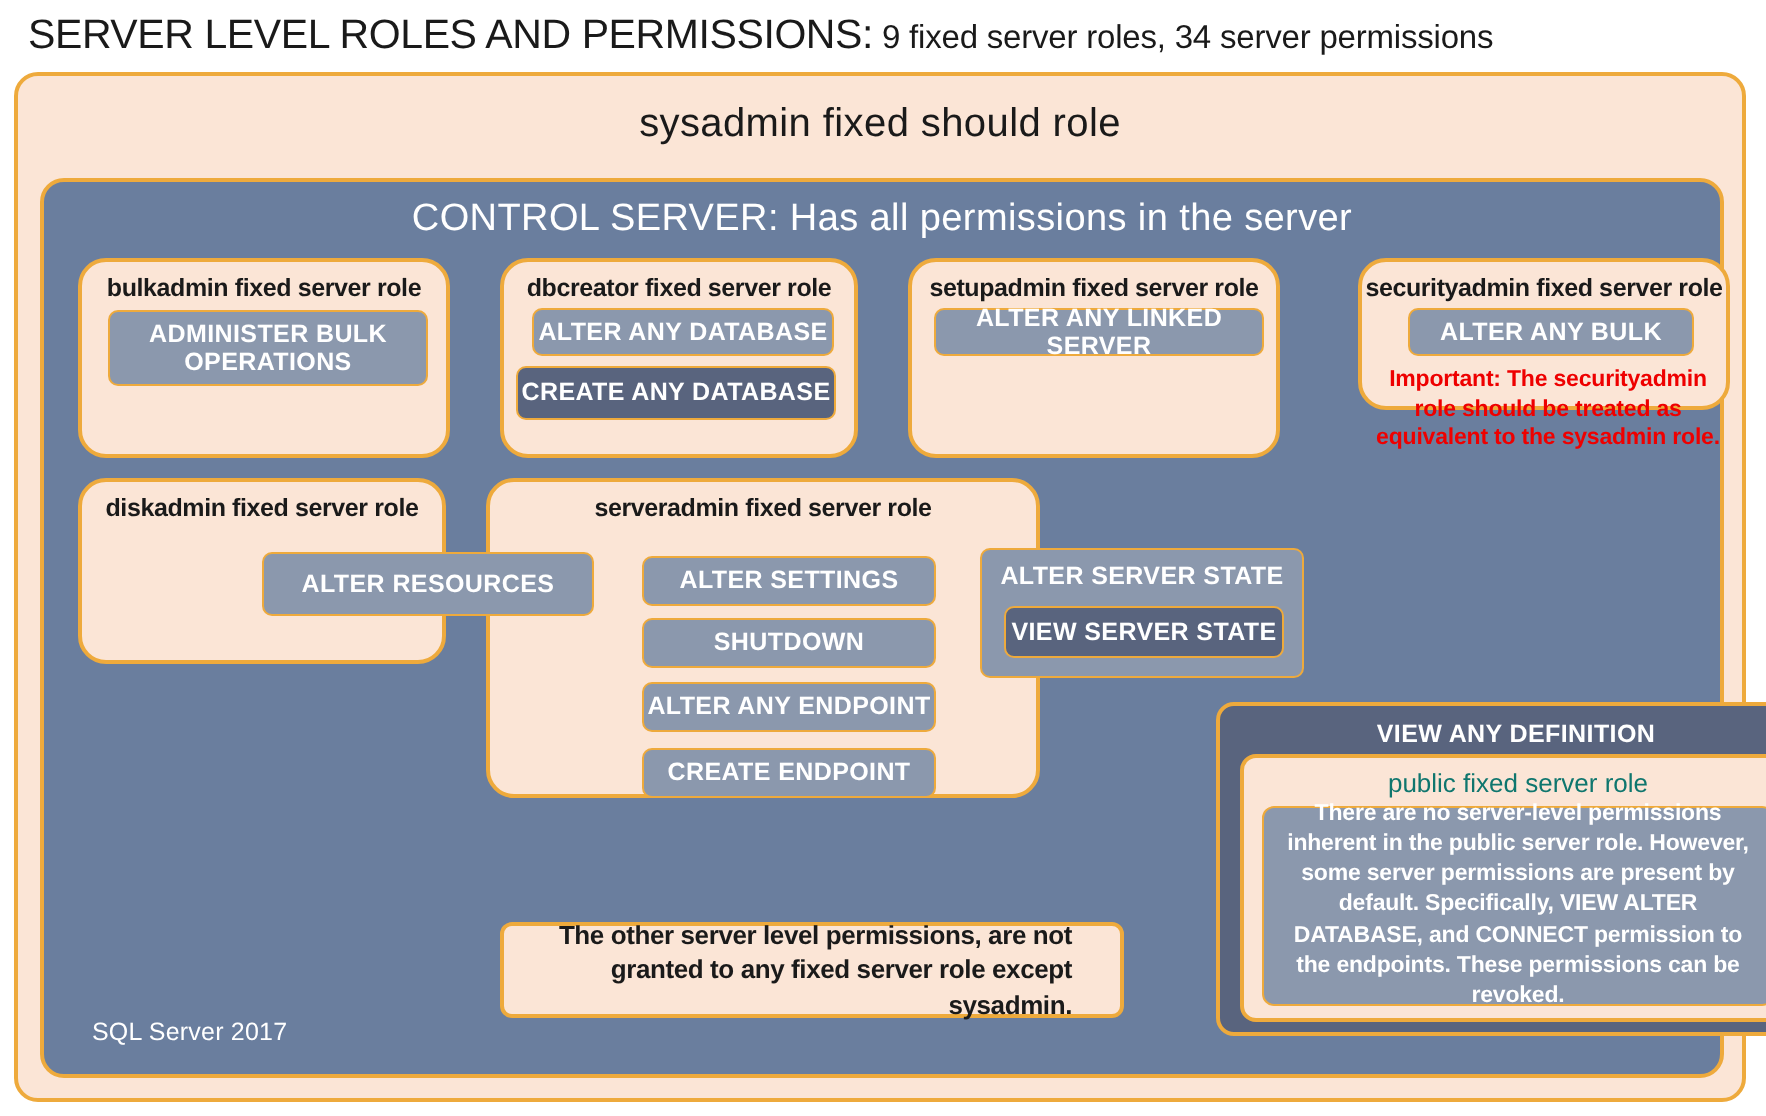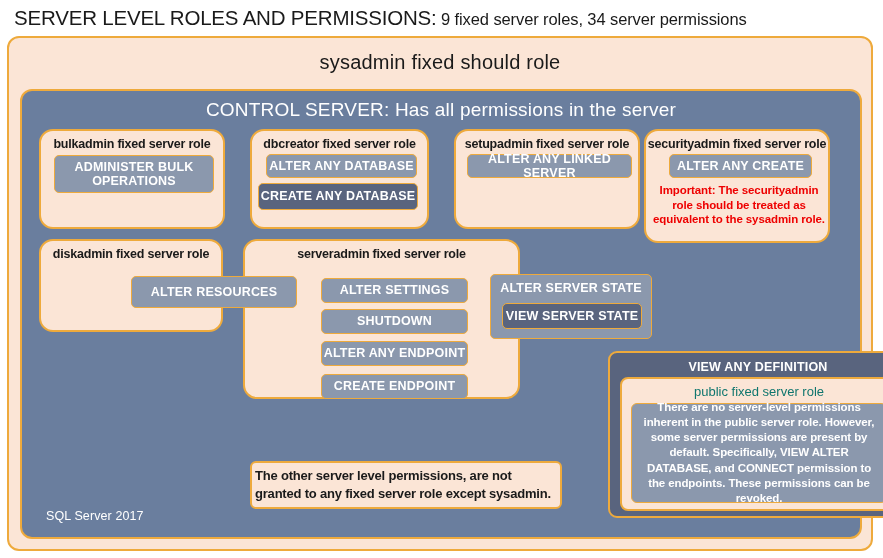--- a/index.html
+++ b/index.html
@@ -135,27 +135,27 @@
   
   #other-perms-note {
     position: absolute;
     background: #fbe5d6;
     border: 2px solid #eeaa3c;
     border-radius: 6px;
     box-sizing: border-box;
     display: flex;
     align-items: center;
     justify-content: center;
-    text-align: left;
+    text-align: right;
     font-size: 13px;
     font-weight: bold;
     color: #1a1a1a;
     line-height: 1.35;
     letter-spacing: -0.2px;
-    padding: 0 3px;
+    padding: 0 24px;
   }
 
   
   #view-any-definition-box {
     position: absolute;
     background: #59647e;
     border: 2px solid #eeaa3c;
     border-radius: 9px;
     box-sizing: border-box;
     margin-left: 40px;
@@ -248,23 +248,23 @@
       <div class="role-title">dbcreator fixed server role</div>
       <div class="perm" style="left:14px; top:23px; width:151px; height:24px;">ALTER ANY DATABASE</div>
       <div class="perm dark" style="left:6px; top:52px; width:160px; height:27px;">CREATE  ANY DATABASE</div>
     </div>
 
     <div class="role-card" style="left:432px; top:38px; width:186px; height:100px;">
       <div class="role-title">setupadmin fixed server role</div>
       <div class="perm" style="left:11px; top:23px; width:165px; height:24px;">ALTER ANY LINKED SERVER</div>
     </div>
 
-    <div class="role-card" style="left:622px; top:38px; width:186px; height:114px;">
+    <div class="role-card" style="left:657px; top:38px; width:186px; height:76px;">
       <div class="role-title">securityadmin fixed server role</div>
-      <div class="perm" style="left:23px; top:23px; width:143px; height:24px;">ALTER ANY CREATE</div>
+      <div class="perm" style="left:23px; top:23px; width:143px; height:24px;">ALTER ANY BULK</div>
       <div class="warn-text" style="left:6px; top:52px; width:174px;">Important:  The securityadmin role should  be treated as equivalent to the  sysadmin role.</div>
     </div>
 
     <div class="role-card" style="left:17px; top:148px; width:184px; height:93px;">
       <div class="role-title">diskadmin fixed server role</div>
     </div>
 
     <div class="perm" style="left:109px; top:185px; width:166px; height:32px; z-index:5;">ALTER RESOURCES</div>
 
     <div class="role-card" style="left:221px; top:148px; width:277px; height:160px;">

